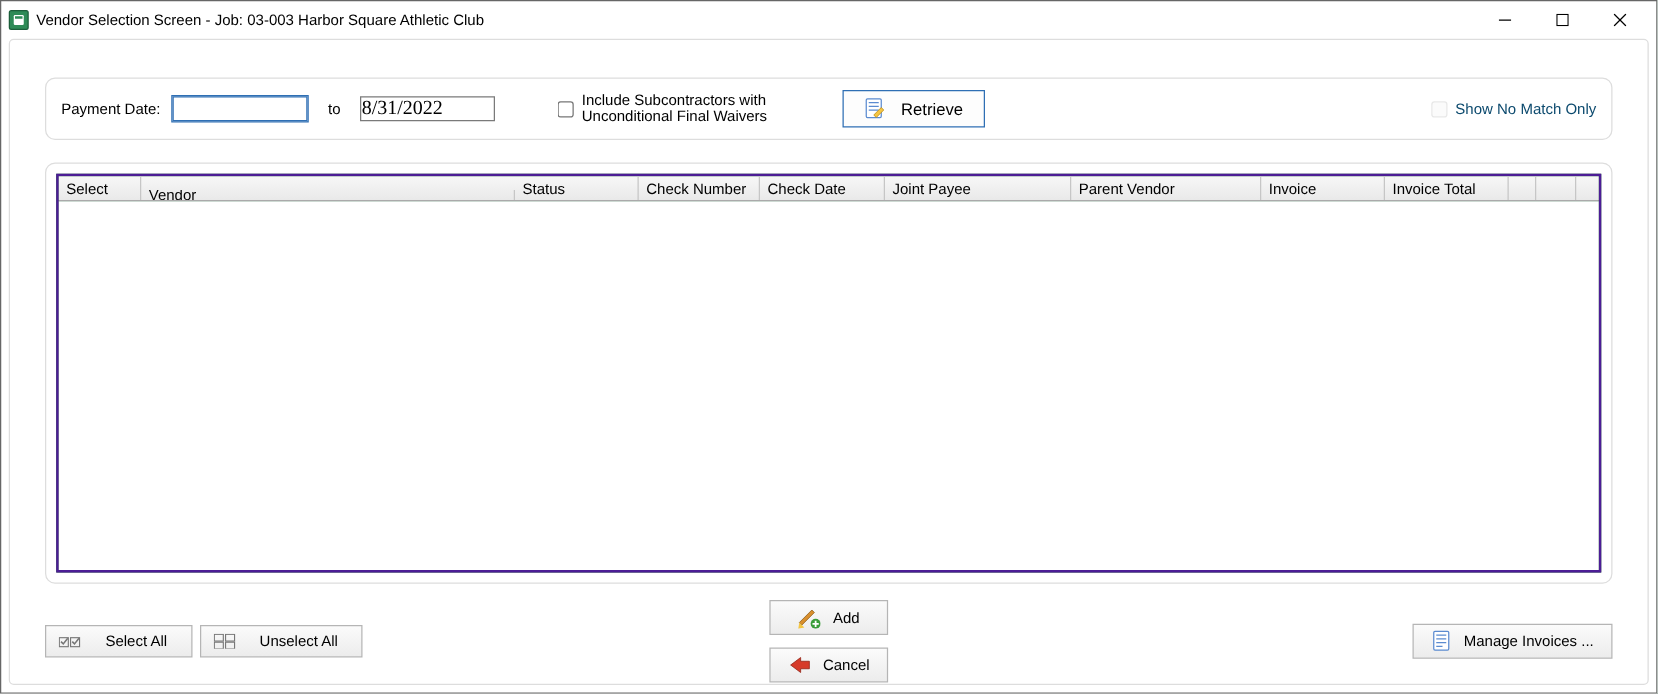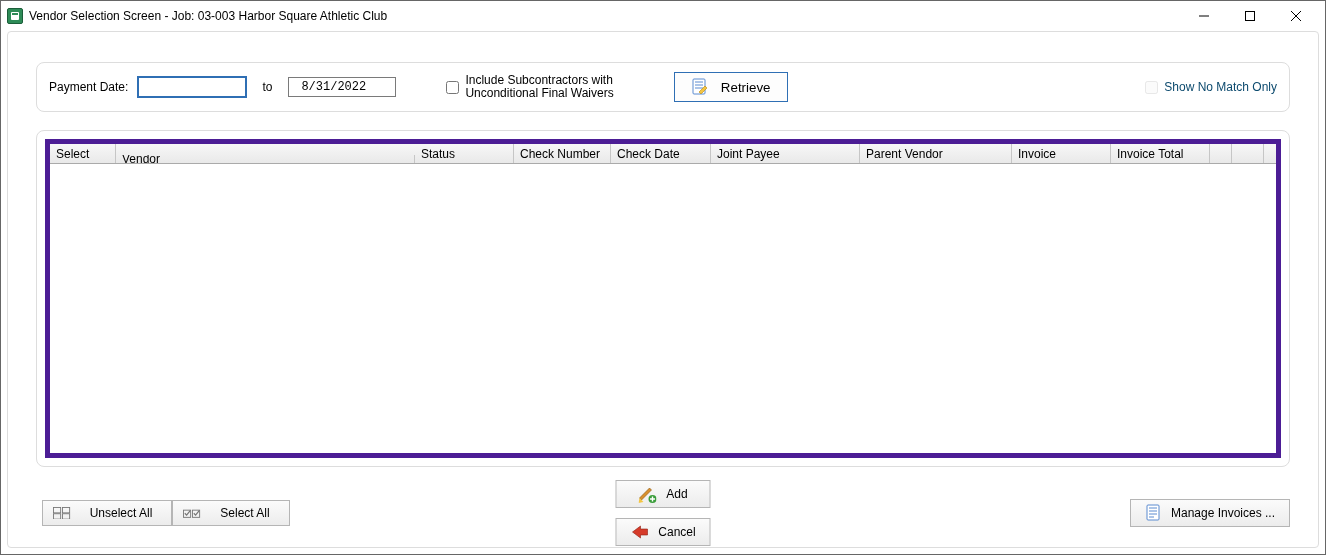--- a/index.html
+++ b/index.html
@@ -10,34 +10,34 @@
   .app-icon svg { width:10px; height:10px; }
   .title-text { flex:1; font-size:12px; }
   .win-controls { display:flex; gap:0; }
   .win-btn { width:46px; height:30px; display:flex; align-items:center; justify-content:center; }
   .win-btn svg { width:10px; height:10px; stroke:#000; stroke-width:1; fill:none; }
   .client { position:absolute; top:30px; left:0; right:0; bottom:0; padding:0 6px 6px 6px; }
   .inner-frame { width:100%; height:100%; border:1px solid #ddd; border-radius:4px; background:#fff; position:relative; }
 
   .filter-panel { position:absolute; top:30px; left:28px; right:28px; height:50px; border:1px solid #ddd; border-radius:8px; padding:6px 12px; display:flex; align-items:center; }
   .lbl { margin-right:10px; }
-  .date-input { width:108px; height:20px; border:1px solid #7a7a7a; padding:0 12px; font-family:Liberation Mono, monospace; font-size:12px; }
+  .date-input { width:108px; height:20px; border:1px solid #7a7a7a; padding:0 0; font-family:Liberation Serif, serif; font-size:16px; }
   .date-input.focus { border:1px solid #2f6fb4; outline:1px solid #2f6fb4; }
   .to-lbl { margin:0 16px; }
   .chk-wrap { display:flex; align-items:center; margin-left:50px; }
   .chk-wrap input { margin:0 6px 0 0; width:13px; height:13px; }
   .chk-text { line-height:13px; }
   .retrieve-btn { margin-left:60px; width:114px; height:30px; border:1px solid #2f6fb4; background:#fdfdfd; display:flex; align-items:center; justify-content:center; gap:12px; padding:0 10px; }
   .retrieve-btn .ic { width:18px; height:18px; }
   .nomatch-wrap { margin-left:auto; display:flex; align-items:center; }
   .nomatch-wrap input { margin:0 6px 0 0; width:13px; height:13px; opacity:0.5; }
   .nomatch-wrap span { color:#0c4a6e; }
 
   .grid-wrap { position:absolute; top:98px; left:28px; right:28px; bottom:80px; border:1px solid #ddd; border-radius:8px; padding:8px; }
-  .grid { width:100%; height:100%; border:5px solid #4c1d95; position:relative; background:#14532d; }
+  .grid { width:100%; height:100%; border:2px solid #4c1d95; position:relative; background:#14532d; }
   .grid-header { display:flex; height:20px; background:linear-gradient(#f7f7f7,#e9e9e9); border-bottom:1px solid #aaa; }
   .gh { border-right:1px solid #c6c6c6; padding:2px 6px; font-size:12px; overflow:hidden; white-space:nowrap; display:flex; align-items:center; }
   .grid-body { position:absolute; top:20px; left:0; right:0; bottom:0; background:#fff; }
 
   .bottom-bar { position:absolute; left:28px; right:28px; bottom:14px; height:40px; display:flex; align-items:center; }
   .flat-btn { height:26px; border:1px solid #b5b5b5; background:linear-gradient(#fbfbfb,#ececec); display:flex; align-items:center; padding:0 10px; gap:10px; font-family:inherit; font-size:12px; }
   .flat-btn .ic { width:18px; height:16px; display:flex; align-items:center; justify-content:center; }
   .sel-btn    { width:118px; justify-content:flex-start; }
   .unsel-btn  { width:130px; justify-content:flex-start; margin-left:6px; }
   .center-btns { position:absolute; left:50%; transform:translateX(-50%); display:flex; gap:10px;flex-direction:column; }
@@ -125,42 +125,42 @@
               <div class="gh" style="width: 99px;">Invoice Total</div>
               <div class="gh" style="width: 22px;"></div>
               <div class="gh" style="width: 32px;"></div>
             </div>
           <div class="grid-body"></div>
         </div>
       </div>
 
       <div class="bottom-bar">
 
+        <button class="flat-btn sel-btn">
+          <span class="ic">
+            <svg viewBox="0 0 20 14">
+                <rect x="0.5" y="3.5" width="8" height="8" fill="none" stroke="#777"></rect>
+                <path d="M2 7 L4 9 L8 4" fill="none" stroke="#777" stroke-width="1.4"></path>
+                <rect x="10.5" y="3.5" width="8" height="8" fill="none" stroke="#777"></rect>
+                <path d="M12 7 L14 9 L18 4" fill="none" stroke="#777" stroke-width="1.4"></path>
+              </svg>
+          </span>
+          <span style="flex:1;text-align:center;">Select All</span>
+        </button>
+
         <button class="flat-btn unsel-btn">
           <span class="ic">
             <svg viewBox="0 0 20 14">
                 <rect x="0.5" y="0.5" width="8" height="6" fill="none" stroke="#777"></rect>
                 <rect x="10.5" y="0.5" width="8" height="6" fill="none" stroke="#777"></rect>
                 <rect x="0.5" y="7.5" width="8" height="6" fill="none" stroke="#777"></rect>
                 <rect x="10.5" y="7.5" width="8" height="6" fill="none" stroke="#777"></rect>
               </svg>
           </span>
           <span style="flex:1;text-align:center;">Unselect All</span>
-        </button>
-
-        <button class="flat-btn sel-btn">
-          <span class="ic">
-            <svg viewBox="0 0 20 14">
-                <rect x="0.5" y="3.5" width="8" height="8" fill="none" stroke="#777"></rect>
-                <path d="M2 7 L4 9 L8 4" fill="none" stroke="#777" stroke-width="1.4"></path>
-                <rect x="10.5" y="3.5" width="8" height="8" fill="none" stroke="#777"></rect>
-                <path d="M12 7 L14 9 L18 4" fill="none" stroke="#777" stroke-width="1.4"></path>
-              </svg>
-          </span>
-          <span style="flex:1;text-align:center;">Select All</span>
         </button>
 
         <div class="center-btns">
           <button class="flat-btn act-btn">
             <span class="ic">
               <svg viewBox="0 0 18 18">
                   <path d="M3 15 L13 5 L11 3 L1 13 Z" fill="#d98f2e" stroke="#8a5a12" stroke-width="0.6"></path>
                   <path d="M1 13 L0 18 L5 17 Z" fill="#f4c542"></path>
                   <circle cx="14" cy="14" r="4" fill="#3a9d3a"></circle>
                   <line x1="14" y1="11.5" x2="14" y2="16.5" stroke="#fff" stroke-width="1.4"></line>

